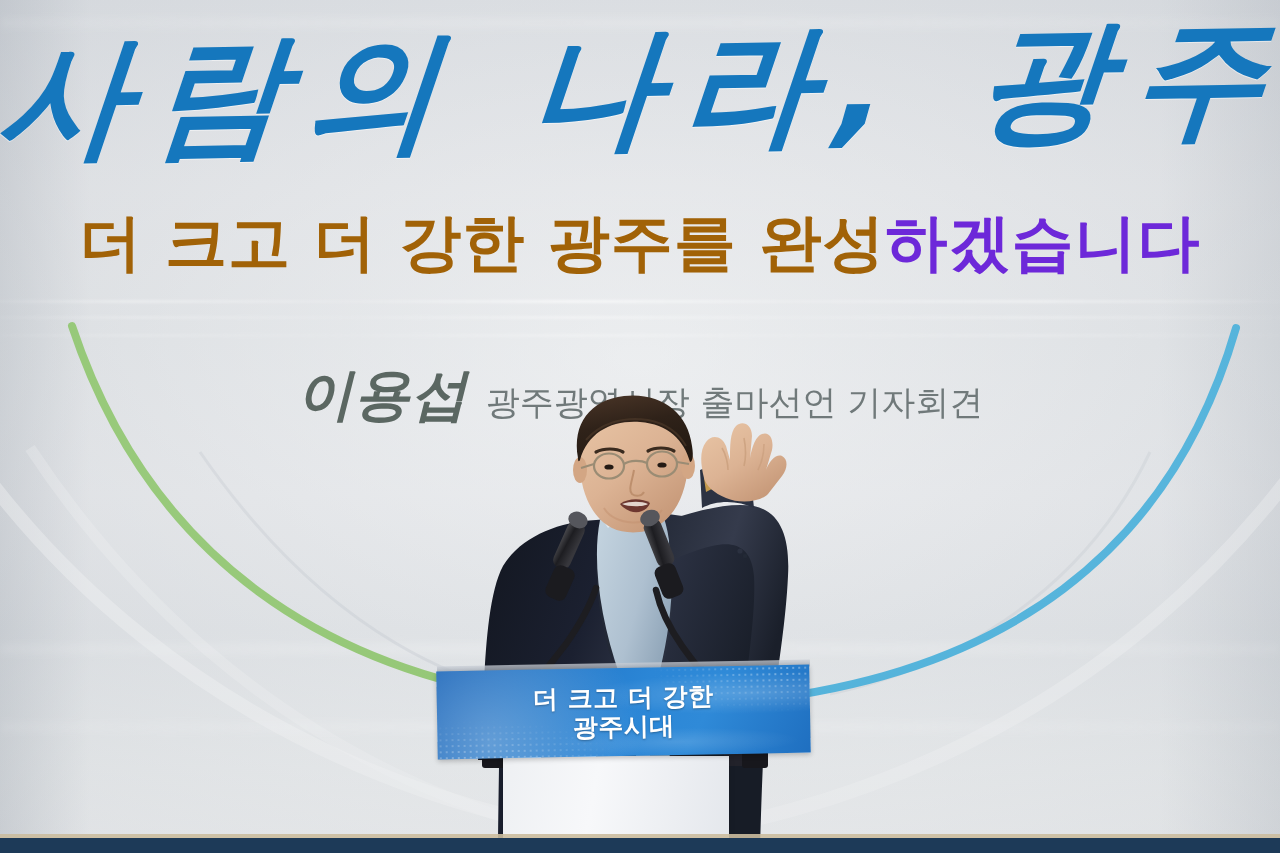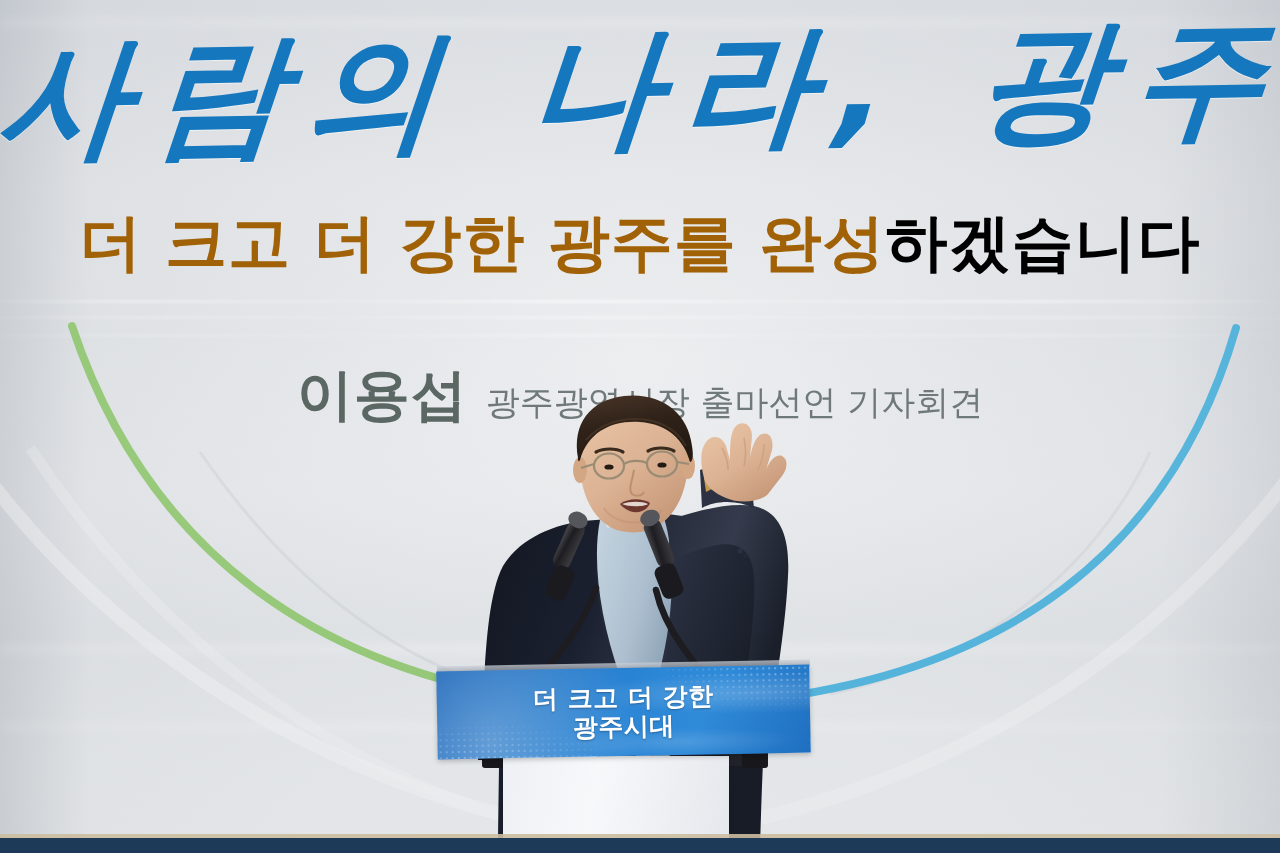--- a/index.html
+++ b/index.html
@@ -99,36 +99,37 @@
     width: 1280px;
     text-align: center;
     font-size: 62px;
     line-height: 1;
     font-weight: 700;
     letter-spacing: 1px;
     white-space: nowrap;
     font-family: "DejaVu Sans", sans-serif;
   }
   .sub-a { color: #a16207; }
-  .sub-b { color: #000000; margin-top: 20px; }
+  .sub-b { color: #6d28d9; margin-top: 20px; }
 
   .nameline {
     position: absolute;
     left: 0; top: 358px;
     width: 1280px;
     text-align: center;
     white-space: nowrap;
   }
   .name-big {
     color: #5b6762;
     font-size: 56px;
     font-weight: 700;
     letter-spacing: 1px;
     vertical-align: baseline;
     font-family: "DejaVu Sans", sans-serif;
+    font-style: italic;
   }
   .name-sub {
     color: #70797a;
     font-size: 34px;
     font-weight: 400;
     letter-spacing: 0px;
     margin-left: 18px;
     vertical-align: baseline;
     font-family: "DejaVu Sans", sans-serif;
   }

